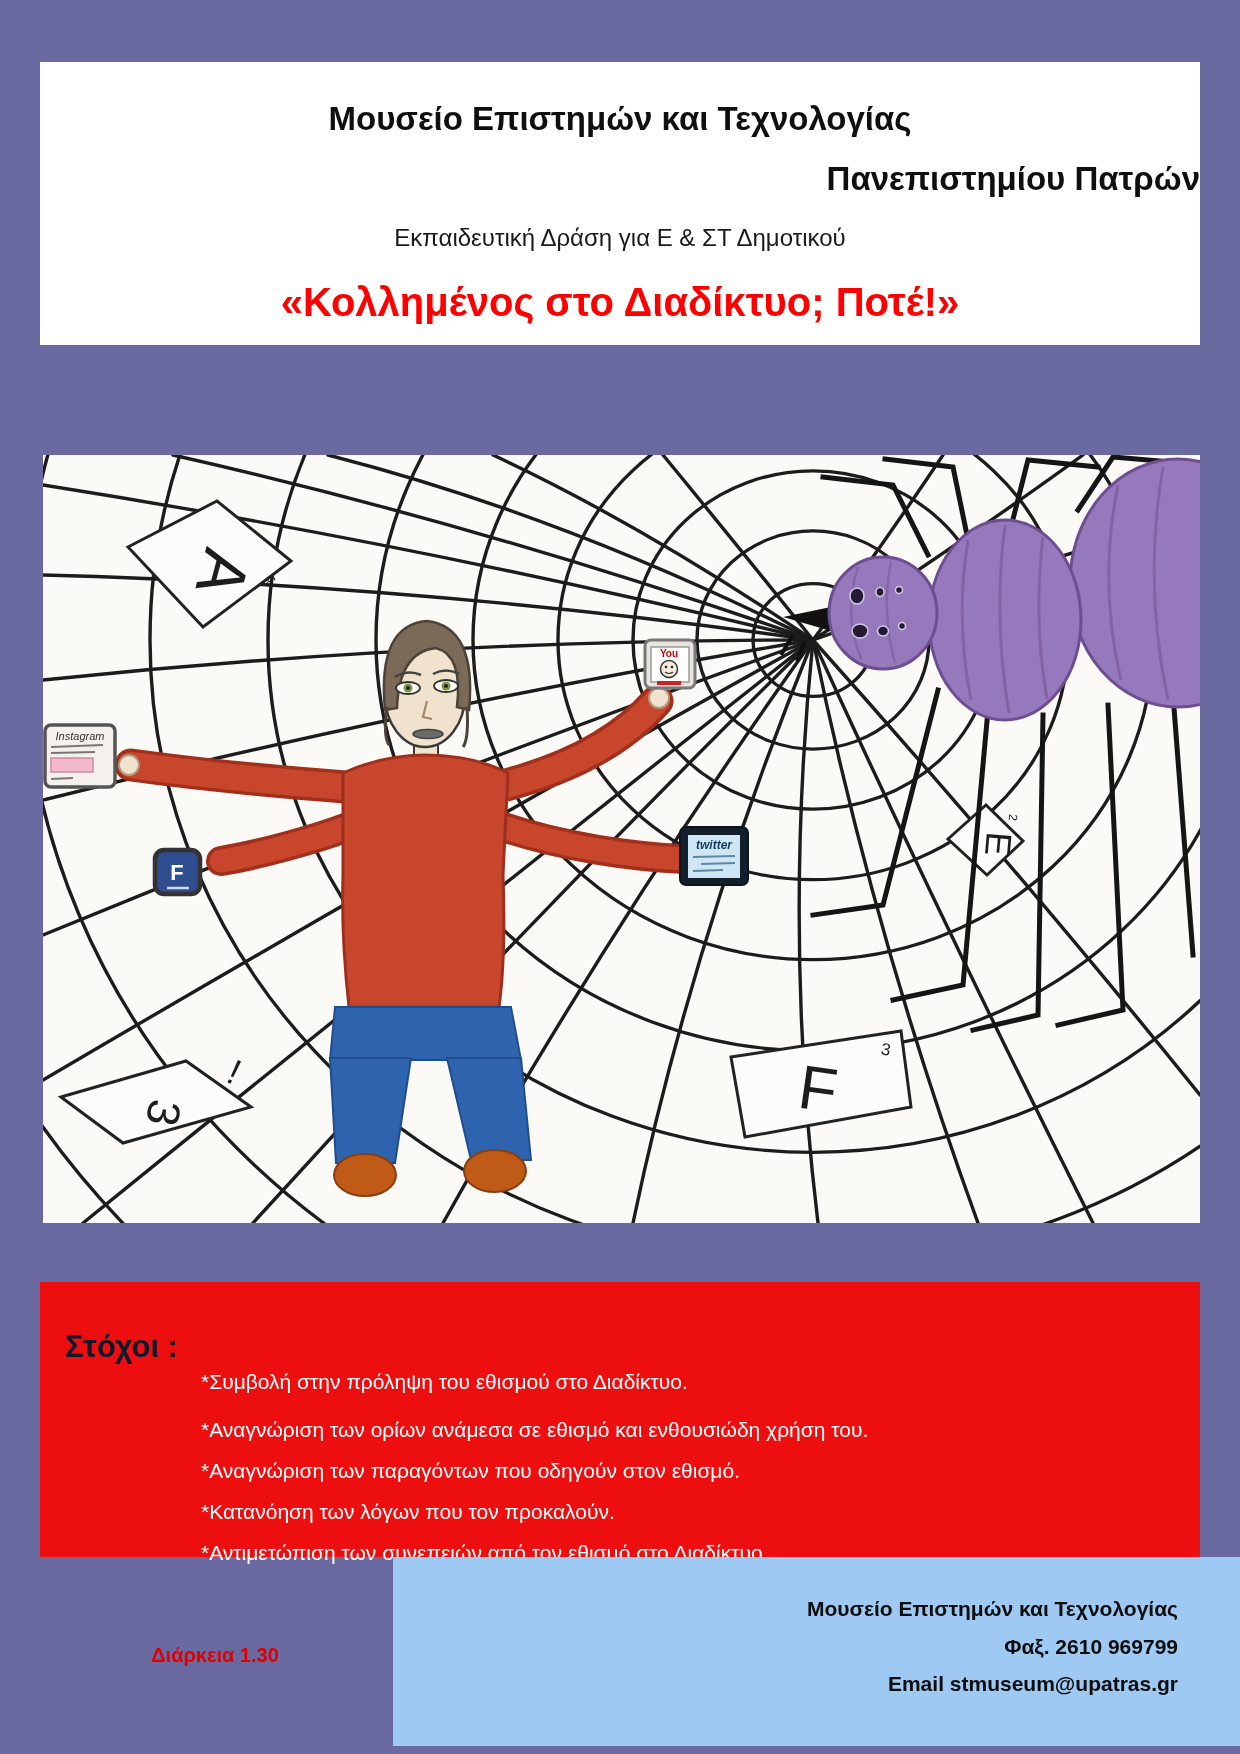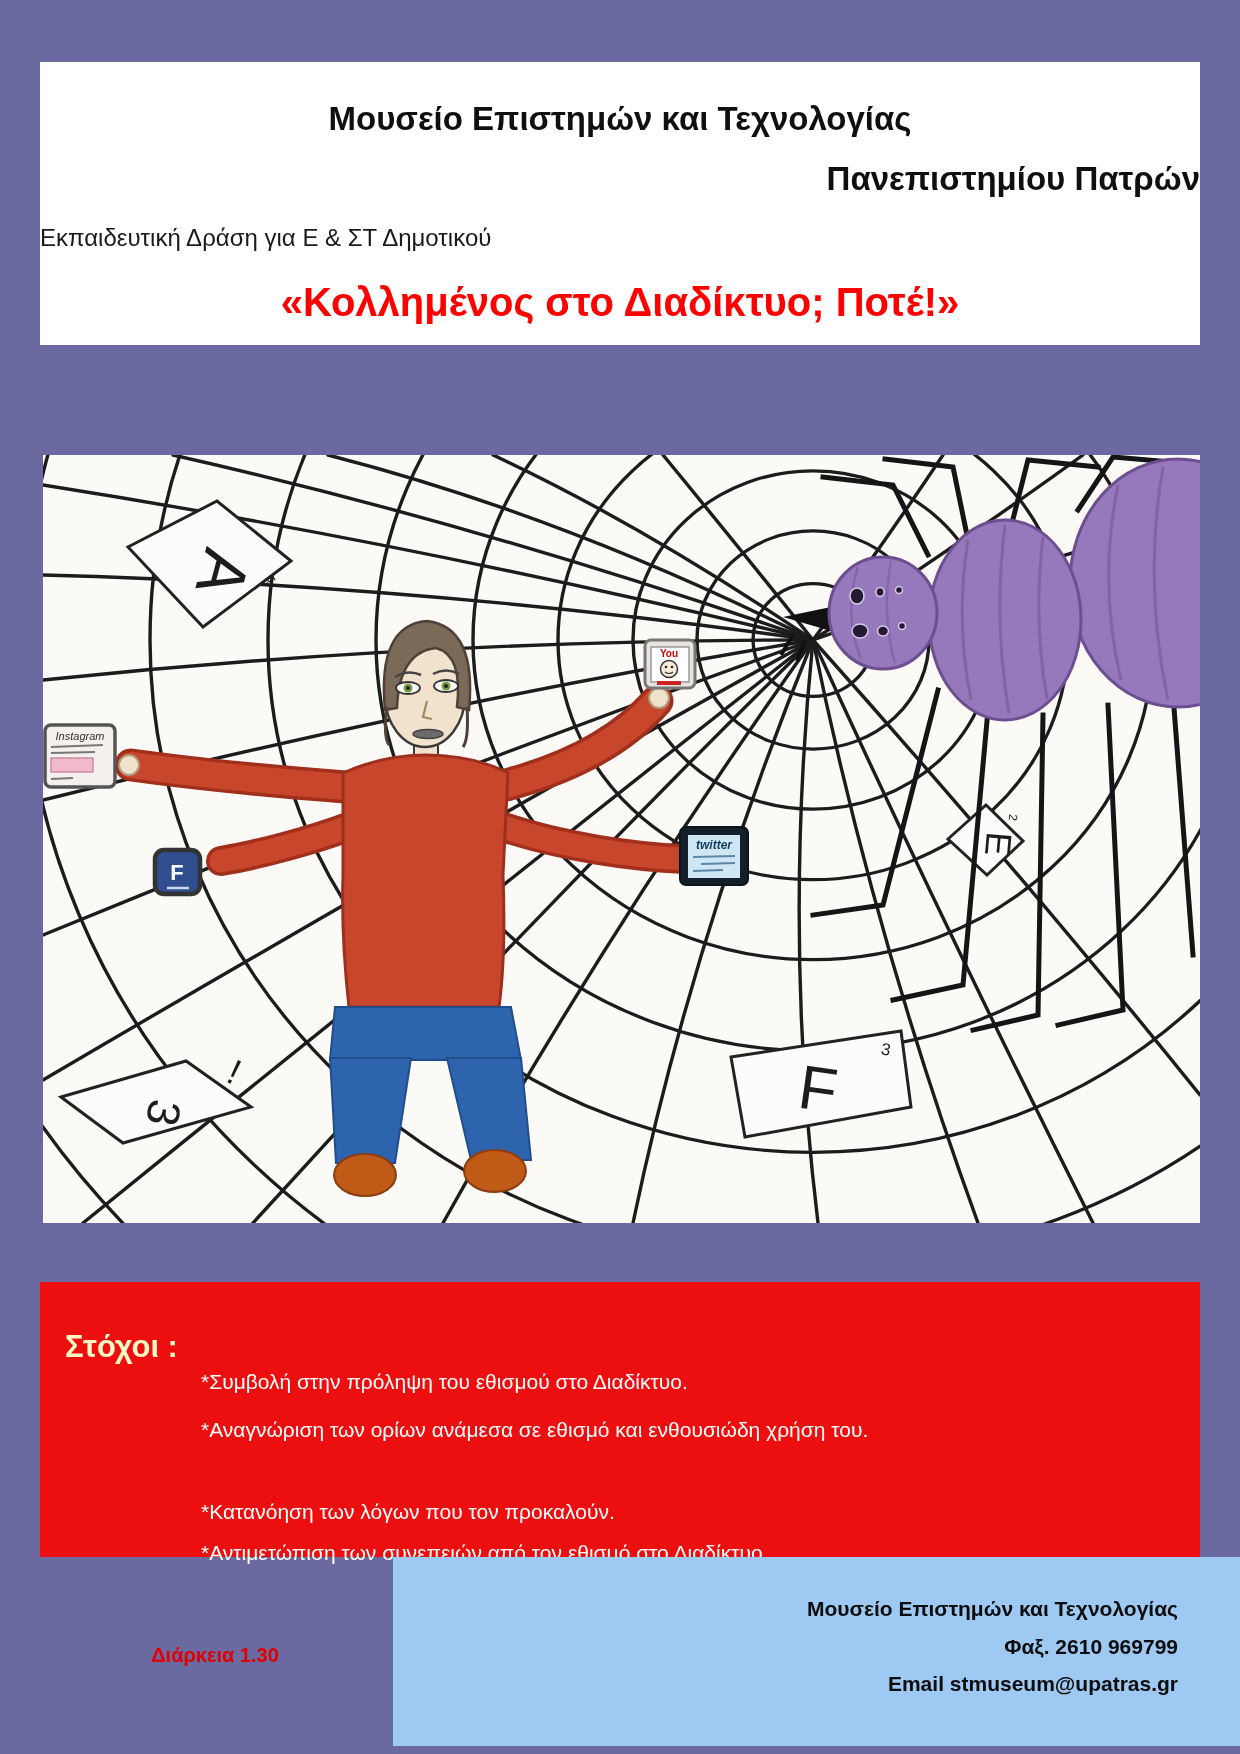--- a/index.html
+++ b/index.html
@@ -2,25 +2,25 @@
 <html><head>
 <meta charset="utf-8">
 <style>
   html,body{margin:0;padding:0;}
   .page{position:relative;width:1240px;height:1754px;background:#6A69A0;overflow:hidden;
         font-family:"Liberation Sans",sans-serif;text-decoration:underline;}
   .header-box{position:absolute;left:40px;top:62px;width:1160px;height:283px;background:#ffffff;}
   .h-line{position:absolute;width:100%;text-align:center;color:#0f0f0f;font-weight:bold;font-size:33px;}
   .h-line.l1{top:38px;}
   .h-line.l2{top:98px;text-align:right;}
-  .h-sub{position:absolute;top:162px;width:100%;font-size:24px;color:#1a1a1a;}
+  .h-sub{position:absolute;top:162px;width:100%;text-align:center;font-size:24px;color:#1a1a1a;}
   .h-activity{position:absolute;top:210px;width:100%;text-align:center;font-size:40px;font-weight:bold;color:#FF0000;margin-top:8px;}
   .drawing{position:absolute;left:43px;top:455px;width:1157px;height:768px;background:#fbfaf7;}
   .objectives{position:absolute;left:40px;top:1282px;width:1160px;height:275px;background:#ED0F0F;}
-  .obj-label{position:absolute;left:25px;top:47px;font-size:31px;font-weight:bold;color:#fef9c3;}
+  .obj-label{position:absolute;left:25px;top:47px;font-size:31px;font-weight:bold;color:#0f172a;}
   .obj-item{position:absolute;left:161px;font-size:21px;color:#ffffff;white-space:nowrap;margin-top:38px;}
   .obj-item.i0{top:50px;}
   .obj-item.i1{top:98px;}
   .obj-item.i2{top:139px;}
   .obj-item.i3{top:180px;}
   .obj-item.i4{top:221px;}
   .duration{position:absolute;left:40px;top:1644px;width:350px;text-align:center;
             font-size:20px;font-weight:bold;color:#E00000;}
   .contact{position:absolute;left:393px;top:1557px;width:847px;height:189px;background:#9DC9F3;
            box-sizing:border-box;padding:33px 62px 0 0;text-align:right;}
@@ -200,20 +200,21 @@
         <path d="M622,217 Q626,220 630,217" stroke="#333" stroke-width="1.2" fill="none"></path>
         <rect x="614" y="226" width="24" height="4" fill="#cc2222"></rect>
       </g>
     </svg>
   </div>
 
   <div class="objectives">
     <div class="obj-label">Στόχοι :</div>
     <div class="obj-item i0">*Συμβολή στην πρόληψη του εθισμού στο Διαδίκτυο.</div>
     <div class="obj-item i1">*Αναγνώριση των ορίων ανάμεσα σε εθισμό και ενθουσιώδη χρήση του.</div>
+    <div class="obj-item i2">*Αναγνώριση των παραγόντων που οδηγούν στον εθισμό.</div>
     <div class="obj-item i3">*Κατανόηση των λόγων που τον προκαλούν.</div>
     <div class="obj-item i4">*Αντιμετώπιση των συνεπειών από τον εθισμό στο Διαδίκτυο.</div>
   </div>
 
   <div class="duration">Διάρκεια  1.30</div>
 
   <div class="contact">
     <div class="c">Μουσείο Επιστημών και Τεχνολογίας</div>
     <div class="c">Φαξ. 2610 969799</div>
     <div class="c">Email stmuseum@upatras.gr</div>

